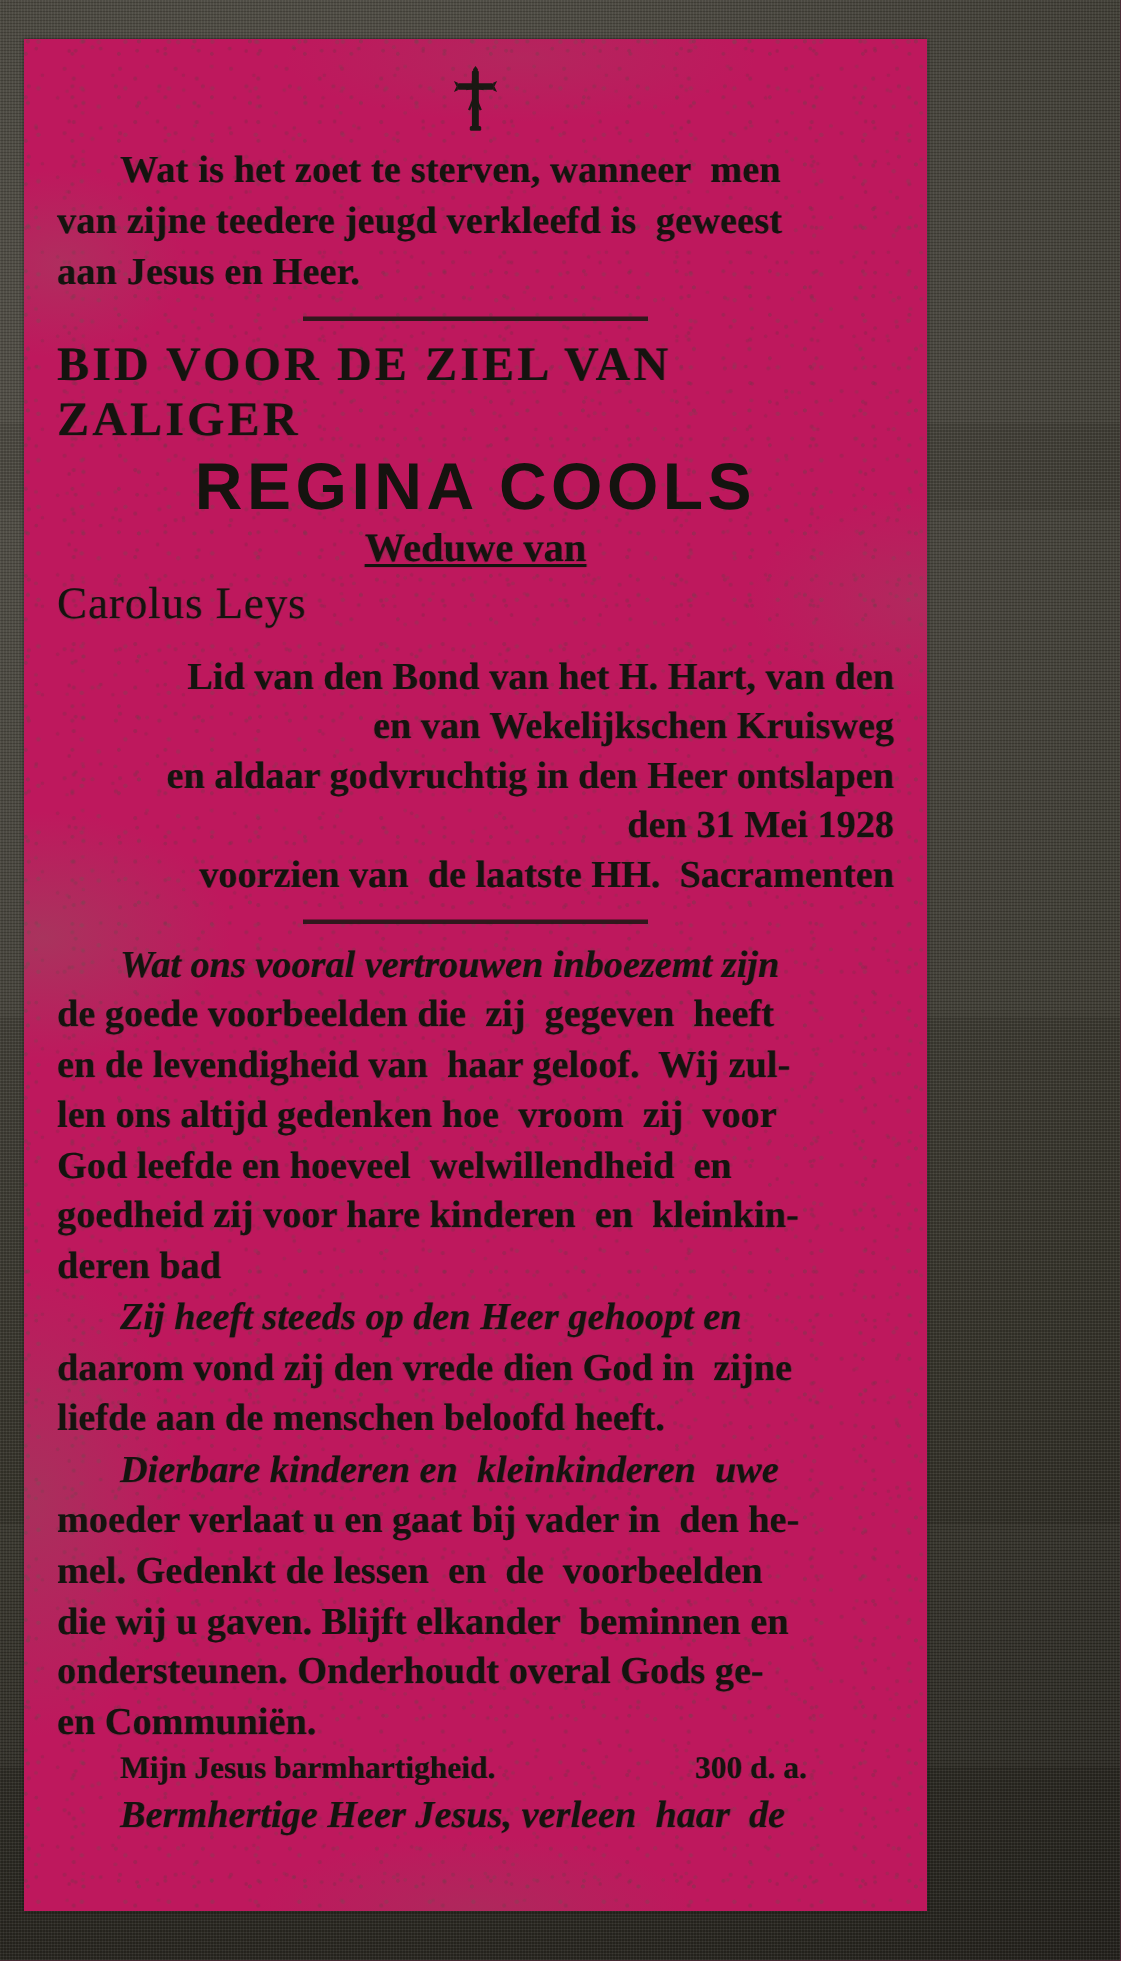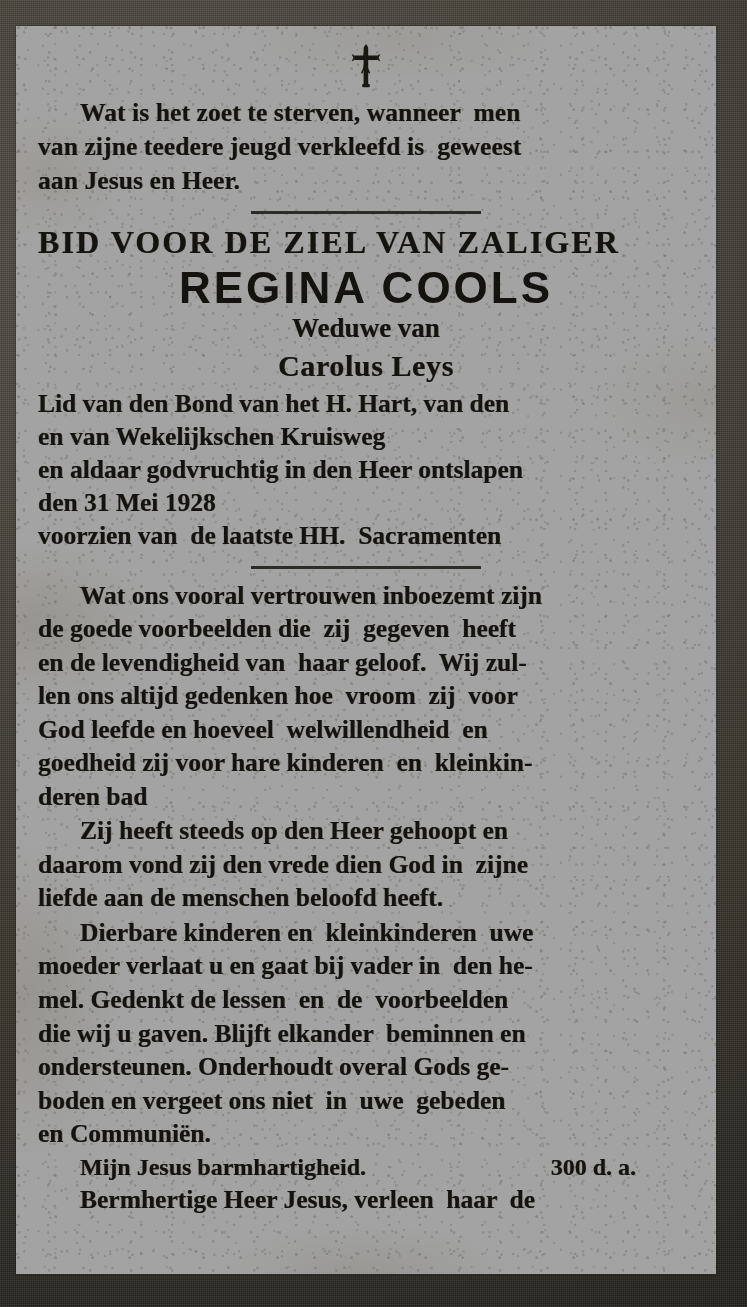--- a/index.html
+++ b/index.html
@@ -25,23 +25,23 @@
       repeating-linear-gradient(0deg, rgba(255,255,255,.05) 0 1px, rgba(0,0,0,.07) 1px 2px),
       repeating-linear-gradient(90deg, rgba(255,255,255,.04) 0 1px, rgba(0,0,0,.06) 1px 2px),
       radial-gradient(circle at 30% 20%, #55524a 0%, #343229 70%, #23211c 100%);
   }
 
   
   .card {
     position: absolute;
     left: 16px;
     top: 26px;
-    width: 700px;
+    width: 602px;
     height: 1248px;
-    background: #a3a3a3;
+    background: #be185d;
     overflow: hidden;
     box-shadow: 0 0 3px rgba(0,0,0,.4);
   }
   
   .grain {
     position: absolute;
     inset: 0;
     pointer-events: none;
     opacity: .55;
     background-image:
@@ -127,53 +127,54 @@
     font-weight: 700;
     letter-spacing: 3px;
     margin: 4px 0 2px 0;
     line-height: 1.05;
   }
   .weduwe {
     text-align: center;
     font-size: 27px;
     font-weight: 700;
     margin: 2px 0 0 0;
+    text-decoration: underline;
   }
   .spouse {
-    text-align: center;
+    text-align: left;
     font-size: 30px;
-    font-weight: 700;
+    font-weight: 400;
     letter-spacing: .6px;
-    margin: 5px 0 4px 0;
+    margin: 5px 0 14px 0;
   }
 
   .bio {
     font-size: 25.5px;
     line-height: 1.30;
     font-weight: 700;
     margin: 2px 0 0 0;
   }
   .bio .ln { display: block; white-space: pre; }
-  .bio .c { text-align: left; }
+  .bio .c { text-align: right; }
 
   .body-text {
     font-size: 25.5px;
     line-height: 1.315;
     font-weight: 700;
     margin: 0;
   }
   .body-text .para { margin: 0 0 1px 0; }
   .body-text .ln { display: block; white-space: pre; }
-  .body-text .ln.indent { text-indent: 42px; }
+  .body-text .ln.indent { text-indent: 42px; font-style: italic; }
 
   .tail-line {
     display: flex;
     justify-content: space-between;
     align-items: center;
-    font-size: 24px;
+    font-size: 21px;
     font-weight: 700;
   }
   .tail-line .lbl { text-indent: 42px; }
   .tail-line .ind { margin-right: 58px; }
 
   
   .content .verse, .content .bio, .content .body-text,
   .content .bid, .content .spouse, .content .weduwe,
   .content .printer, .content .tail-line {
     text-shadow: 0.5px 0 0 rgba(40,38,32,.45), -0.4px 0.4px 0 rgba(60,58,48,.28);
@@ -245,21 +246,20 @@
           <span class="ln">daarom vond zij den vrede dien God in  zijne</span>
           <span class="ln">liefde aan de menschen beloofd heeft.</span>
         </div>
 
         <div class="para">
           <span class="ln indent">Dierbare kinderen en  kleinkinderen  uwe</span>
           <span class="ln">moeder verlaat u en gaat bij vader in  den he-</span>
           <span class="ln">mel. Gedenkt de lessen  en  de  voorbeelden</span>
           <span class="ln">die wij u gaven. Blijft elkander  beminnen en</span>
           <span class="ln">ondersteunen. Onderhoudt overal Gods ge-</span>
-          <span class="ln">boden en vergeet ons niet  in  uwe  gebeden</span>
           <span class="ln">en Communiën.</span>
         </div>
 
         <div class="tail-line">
           <span class="lbl">Mijn Jesus barmhartigheid.</span>
           <span class="ind">300 d. a.</span>
         </div>
 
         <div>
           <span class="ln indent">Bermhertige Heer Jesus, verleen  haar  de</span>

